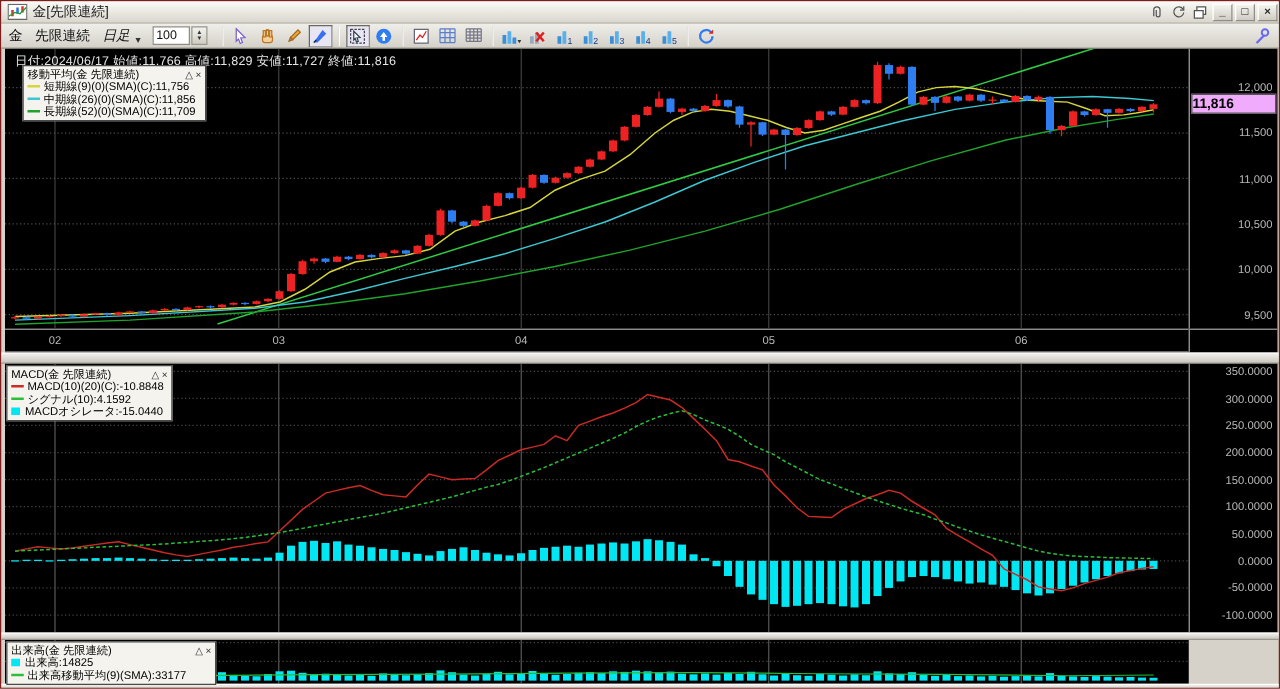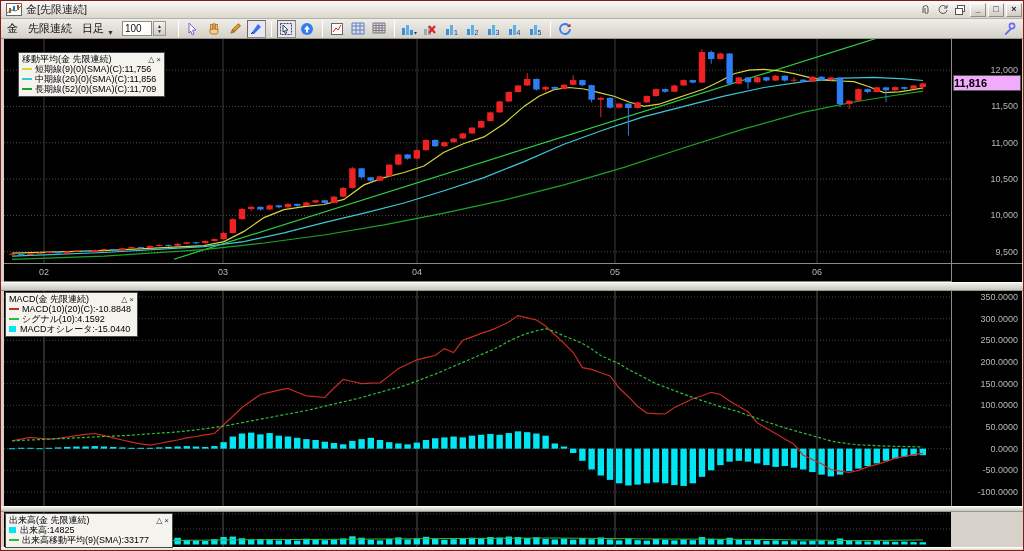--- a/index.html
+++ b/index.html
@@ -8,21 +8,21 @@
   
   .titlebar{position:absolute;left:0;top:0;width:1024px;height:18px;background:linear-gradient(#fbfaf7,#d9d6cd);display:flex;align-items:center;padding:0 3px;border-bottom:1px solid #b5b2a9;}
   .title-ic{width:16px;height:13px;margin:0 4px 0 2px;}
   .title-text{font-size:11px;color:#222;}
   .tb-spacer{flex:1;}
   .mini-flat{width:16px;height:14px;display:flex;align-items:center;justify-content:center;margin-left:1px;}
   .winbtn{width:16px;height:14px;margin-left:2px;background:linear-gradient(#f4f3ef,#cfccc3);border:1px solid #8f8d85;border-top-color:#fff;border-left-color:#fff;font-size:9px;line-height:11px;text-align:center;color:#222;font-weight:bold;}
   
   .toolbar{position:absolute;left:0;top:18px;width:1024px;height:20px;background:linear-gradient(#efeee9,#d4d1c8);display:flex;align-items:center;padding:0 6px;font-size:11px;color:#111;border-bottom:1px solid #9a978e;}
   .tlbl{margin-right:10px;}
-  .drop{display:flex;align-items:flex-end;margin-right:8px;}
+  .drop{display:flex;align-items:flex-end;margin-right:8px;font-style:italic;}
   .drop .car{font-size:7px;margin-left:3px;color:#333;}
   .spin{display:flex;align-items:center;margin-right:8px;}
   .spin .num{width:30px;height:15px;background:#fff;border:1px solid #8f8d85;font-size:10px;padding:1px 2px;}
   .spin .arr{width:13px;height:15px;margin-left:1px;background:linear-gradient(#f4f3ef,#cfccc3);border:1px solid #9a978e;display:flex;flex-direction:column;align-items:center;justify-content:center;font-size:5px;color:#333;line-height:5px;}
   .sep{width:1px;height:16px;background:#a9a69d;border-right:1px solid #fff;margin:0 4px;}
   .icbtn{width:19px;height:18px;display:flex;align-items:center;justify-content:center;margin:0 1px;border:1px solid transparent;}
   .icbtn.active{background:#e8e6f2;border:1px solid #8f8d85;border-top-color:#6b6960;border-left-color:#6b6960;}
   
   .panel{position:absolute;background:#000;}
   .axis{position:absolute;background:#000;border-left:1px solid #8a8a8a;}
@@ -436,20 +436,21 @@
           <line x1="891.1999999999999" x2="891.1999999999999" y1="47.416666666666664" y2="51.776666666666664" stroke="#ee2222"></line>
           <rect x="887.9999999999999" y="48.14333333333333" width="6.4" height="3.12466666666667" fill="#ee2222"></rect>
           <line x1="900.4" x2="900.4" y1="47.63466666666667" y2="50.832" stroke="#2e7ef2"></line>
           <rect x="897.1999999999999" y="48.14333333333333" width="6.4" height="1.6713333333333367" fill="#2e7ef2"></rect>
           <line x1="909.5999999999999" x2="909.5999999999999" y1="45.96333333333333" y2="50.32333333333333" stroke="#ee2222"></line>
           <rect x="906.3999999999999" y="46.472" width="6.4" height="3.3426666666666662" fill="#ee2222"></rect>
           <line x1="918.8" x2="918.8" y1="43.492666666666665" y2="50.904666666666664" stroke="#ee2222"></line>
           <rect x="915.5999999999999" y="44.437333333333335" width="6.4" height="3.633333333333333" fill="#ee2222"></rect>
         </g>
       </svg>
+    <div class="quote">日付:2024/06/17 始値:11,766 高値:11,829 安値:11,727 終値:11,816</div>
   </div>
   <div class="axis" id="main-axis" style="left:950px;top:38px;width:71px;height:224px;">
       <div class="ylab" style="top: 26px;">12,000</div>
       <div class="ylab" style="top: 62px;">11,500</div>
       <div class="ylab" style="top: 99px; margin-left: 37px;">11,000</div>
       <div class="ylab" style="top: 135px;">10,500</div>
       <div class="ylab" style="top: 171px;">10,000</div>
       <div class="ylab" style="top: 208px;">9,500</div>
       <div class="pricetag" style="top: 36px;">11,816</div>
     </div>

